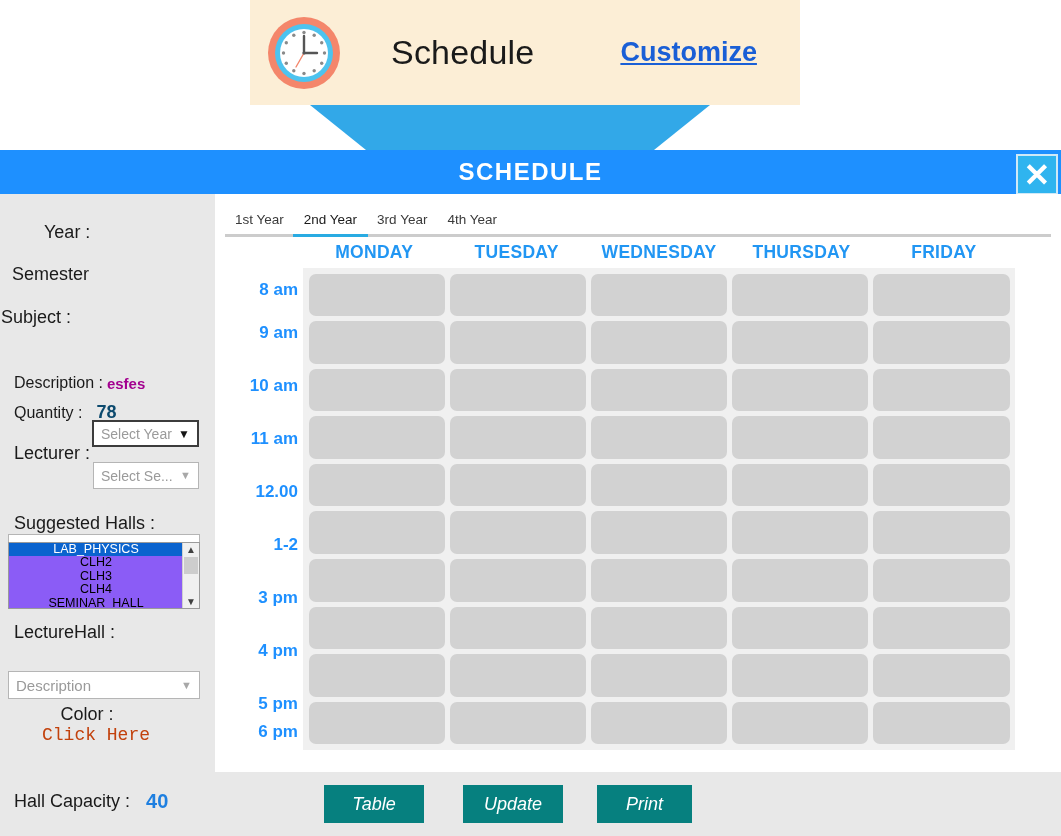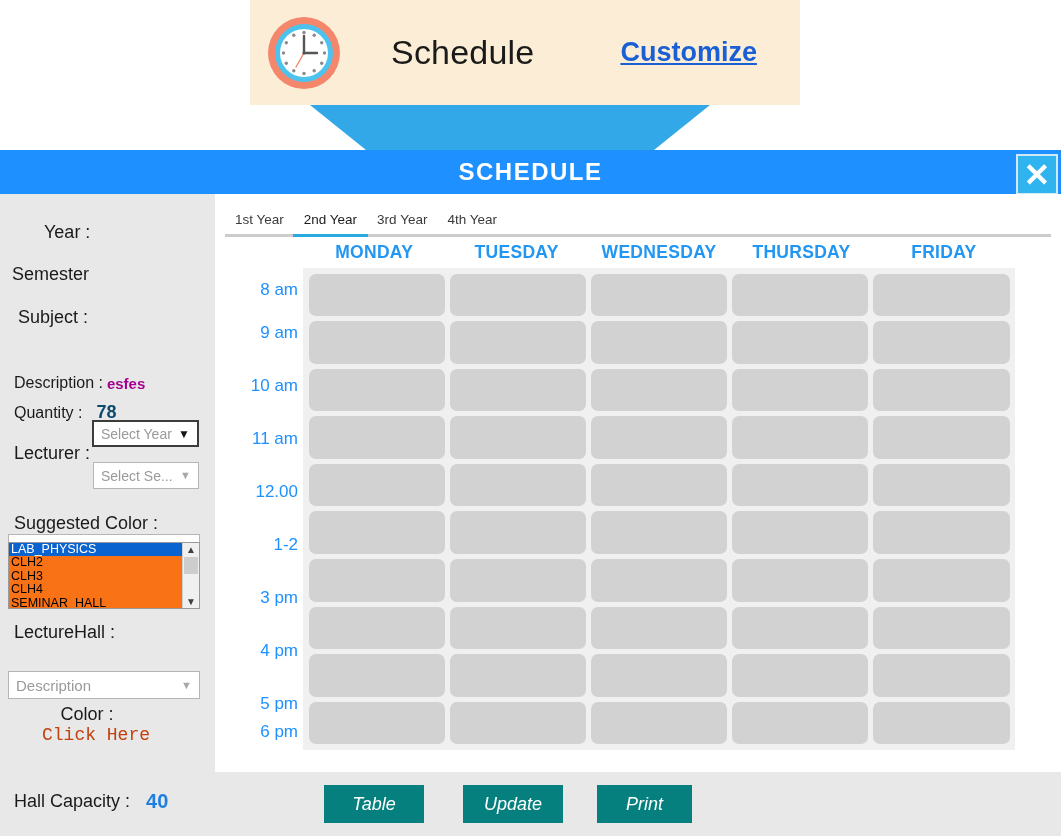--- a/index.html
+++ b/index.html
@@ -80,22 +80,22 @@
   .combo .val.big{font-size:15px;}
   .caret{font-size:11px;color:#a8a8a8;line-height:1;}
   .caret.dark{color:#151515;font-size:12px;}
 
   .val-magenta{color:#a3008f;font-size:15px;font-weight:bold;}
   .val-purple{color:#0c4a6e;font-size:18px;font-weight:bold;}
   .val-blue{color:#1e7fe0;font-size:20px;font-weight:bold;}
 
   .listbox{
     position:absolute;left:8px;top:348px;width:192px;height:67px;
-    box-sizing:border-box;background:#f97316;border:1px solid #9a9a9a;
-    overflow:hidden;cursor:pointer;
+    box-sizing:border-box;background:#8b5cf6;border:1px solid #9a9a9a;
+    overflow:hidden;cursor:pointer;text-align:center;
   }
   .lb-items{position:absolute;left:0;top:0;right:16px;}
   .lb-item{font-size:12.5px;color:#000;padding:0 2px;height:13.4px;line-height:13.4px;
     white-space:nowrap;font-family:"Liberation Sans", sans-serif;}
   .lb-item.sel{background:#0a63ce;color:#ffffff;}
   .lb-scroll{
     position:absolute;right:0;top:0;width:16px;height:65px;background:#f0f0f0;
     border-left:1px solid #cfcfcf;
   }
   .lb-arrow{width:16px;height:13px;display:flex;align-items:center;justify-content:center;
@@ -131,21 +131,21 @@
   .gridbody{
     position:absolute;left:78px;top:26px;width:712px;height:482px;
     background:#f0f0f0;padding:3px;box-sizing:border-box;
   }
   .grow{display:flex;height:47.6px;}
   .gcell{
     flex:1;margin:2.5px;background:#d2d2d2;border-radius:7px;cursor:pointer;
   }
   .timecol{position:absolute;left:0;top:26px;width:76px;height:482px;}
   .tlabel{
-    position:absolute;right:3px;color:#1e90ff;font-size:17px;font-weight:normal;
+    position:absolute;right:3px;color:#1e90ff;font-size:17px;font-weight:bold;
     white-space:nowrap;
   }
 
   
   .btnbar{position:absolute;left:0;top:578px;width:846px;height:64px;background:#e8e8e8;}
   .tealbtn{
     position:absolute;top:13px;height:38px;background:#06807f;color:#ffffff;
     font-size:18px;font-style:italic;display:flex;align-items:center;
     justify-content:center;cursor:pointer;
   }
@@ -206,21 +206,21 @@
       </div>
 
       <div class="row" style="left:12px;top:70px;">
         <div class="lbl">Semester</div>
       </div>
       <div class="combo" style="position:absolute;left:93px;top:268px;width:106px;height:27px;">
         <span class="val">Select Se...</span>
         <span class="caret">▼</span>
       </div>
 
-      <div class="row" style="left:18px;top:113px;justify-content:center;">
+      <div class="row" style="left:1px;top:113px;justify-content:center;">
         <div class="lbl">Subject :</div>
       </div>
       <div class="combo" style="position:absolute;left:8px;top:340px;width:192px;height:28px;">
         <span class="val big">kauhgd</span>
         <span class="caret">▼</span>
       </div>
 
       <div class="row" style="left:14px;top:180px;">
         <div class="lbl-sm">Description :</div>
         <div class="val-magenta" style="margin-left:4px;">esfes</div>
@@ -233,21 +233,21 @@
 
       <div class="row" style="left:14px;top:249px;">
         <div class="lbl">Lecturer :</div>
       </div>
       <div class="combo" style="position:absolute;left:8px;top:477px;width:192px;height:28px;">
         <span class="val big">Description</span>
         <span class="caret">▼</span>
       </div>
 
       <div class="row" style="left:14px;top:319px;">
-        <div class="lbl">Suggested Color :</div>
+        <div class="lbl">Suggested Halls :</div>
       </div>
       <div class="listbox">
         <div class="lb-items" id="hall-list">
             <div class="lb-item sel">LAB_PHYSICS</div>
             <div class="lb-item">CLH2</div>
             <div class="lb-item">CLH3</div>
             <div class="lb-item">CLH4</div>
             <div class="lb-item">SEMINAR_HALL</div>
           </div>
         <div class="lb-scroll">

